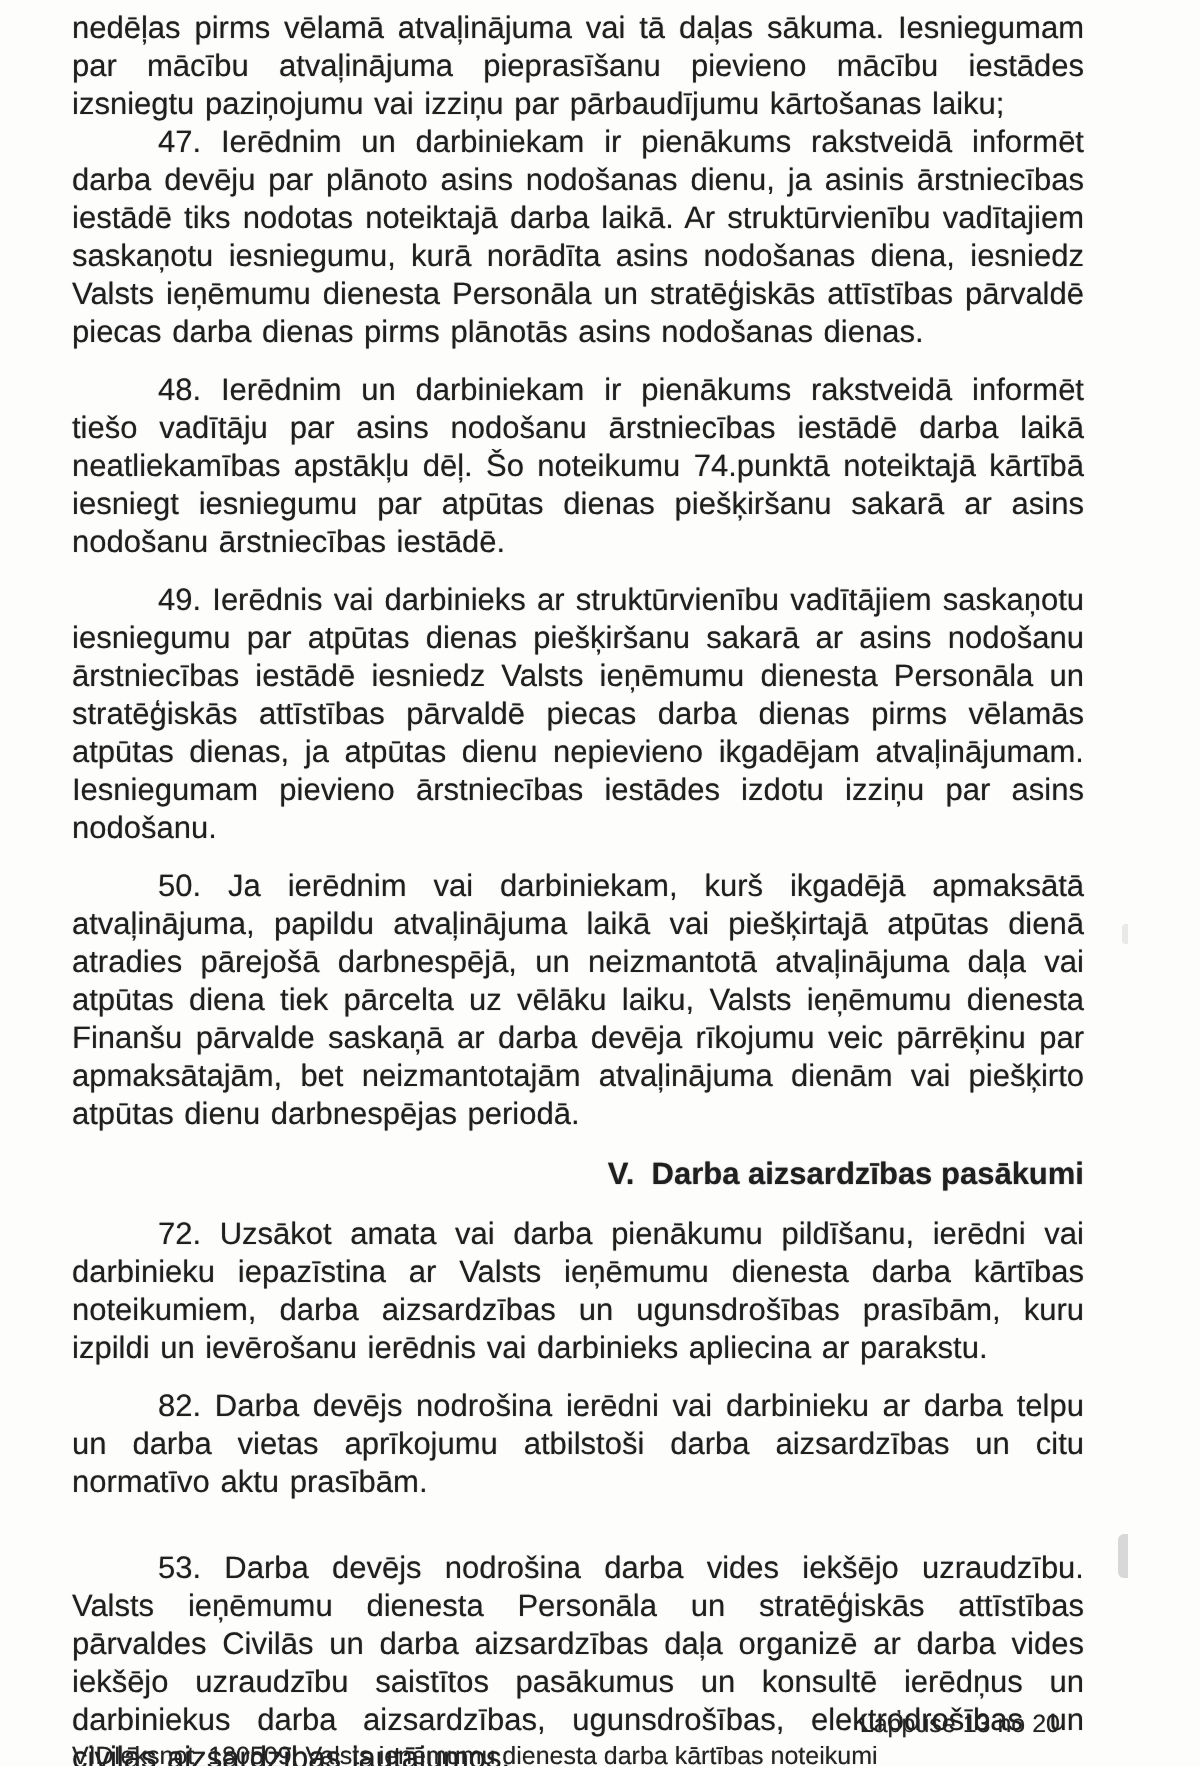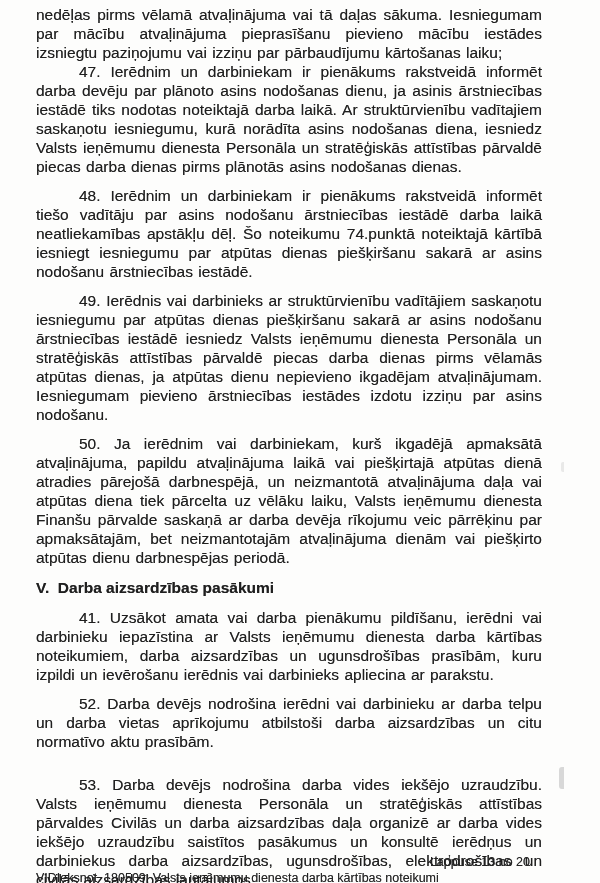--- a/index.html
+++ b/index.html
@@ -38,21 +38,21 @@
   }
   .para.last {
     margin-bottom: 0;
     margin-top: 24px;
   }
   .heading {
     margin: 11px 0 11px 0;
     font-size: 15.5px;
     line-height: 19px;
     font-weight: bold;
-    text-align: left;
+    text-align: right;
     text-indent: 0;
     text-shadow: 0 0 0.6px rgba(20,20,20,0.6);
   }
   .footer {
     position: absolute;
     left: 36px;
     right: 30px;
     top: 855px;
     font-size: 12.5px;
     line-height: 15px;
@@ -109,23 +109,23 @@
   <p class="para">47. Ierēdnim un darbiniekam ir pienākums rakstveidā informēt darba devēju par plānoto asins nodošanas dienu, ja asinis ārstniecības iestādē tiks nodotas noteiktajā darba laikā. Ar struktūrvienību vadītajiem saskaņotu iesniegumu, kurā norādīta asins nodošanas diena, iesniedz Valsts ieņēmumu dienesta Personāla un stratēģiskās attīstības pārvaldē piecas darba dienas pirms plānotās asins nodošanas dienas.</p>
 
   <p class="para">48. Ierēdnim un darbiniekam ir pienākums rakstveidā informēt tiešo vadītāju par asins nodošanu ārstniecības iestādē darba laikā neatliekamības apstākļu dēļ. Šo noteikumu 74.punktā noteiktajā kārtībā iesniegt iesniegumu par atpūtas dienas piešķiršanu sakarā ar asins nodošanu ārstniecības iestādē.</p>
 
   <p class="para">49. Ierēdnis vai darbinieks ar struktūrvienību vadītājiem saskaņotu iesniegumu par atpūtas dienas piešķiršanu sakarā ar asins nodošanu ārstniecības iestādē iesniedz Valsts ieņēmumu dienesta Personāla un stratēģiskās attīstības pārvaldē piecas darba dienas pirms vēlamās atpūtas dienas, ja atpūtas dienu nepievieno ikgadējam atvaļinājumam. Iesniegumam pievieno ārstniecības iestādes izdotu izziņu par asins nodošanu.</p>
 
   <p class="para">50. Ja ierēdnim vai darbiniekam, kurš ikgadējā apmaksātā atvaļinājuma, papildu atvaļinājuma laikā vai piešķirtajā atpūtas dienā atradies pārejošā darbnespējā, un neizmantotā atvaļinājuma daļa vai atpūtas diena tiek pārcelta uz vēlāku laiku, Valsts ieņēmumu dienesta Finanšu pārvalde saskaņā ar darba devēja rīkojumu veic pārrēķinu par apmaksātajām, bet neizmantotajām atvaļinājuma dienām vai piešķirto atpūtas dienu darbnespējas periodā.</p>
 
   <h2 class="heading">V.&nbsp; Darba aizsardzības pasākumi</h2>
 
-  <p class="para">41. Uzsākot amata vai darba pienākumu pildīšanu, ierēdni vai darbinieku iepazīstina ar Valsts ieņēmumu dienesta darba kārtības noteikumiem, darba aizsardzības un ugunsdrošības prasībām, kuru izpildi un ievērošanu ierēdnis vai darbinieks apliecina ar parakstu.</p>
+  <p class="para">72. Uzsākot amata vai darba pienākumu pildīšanu, ierēdni vai darbinieku iepazīstina ar Valsts ieņēmumu dienesta darba kārtības noteikumiem, darba aizsardzības un ugunsdrošības prasībām, kuru izpildi un ievērošanu ierēdnis vai darbinieks apliecina ar parakstu.</p>
 
-  <p class="para">52. Darba devējs nodrošina ierēdni vai darbinieku ar darba telpu un darba vietas aprīkojumu atbilstoši darba aizsardzības un citu normatīvo aktu prasībām.</p>
+  <p class="para">82. Darba devējs nodrošina ierēdni vai darbinieku ar darba telpu un darba vietas aprīkojumu atbilstoši darba aizsardzības un citu normatīvo aktu prasībām.</p>
 
   <p class="para last">53. Darba devējs nodrošina darba vides iekšējo uzraudzību. Valsts ieņēmumu dienesta Personāla un stratēģiskās attīstības pārvaldes Civilās un darba aizsardzības daļa organizē ar darba vides iekšējo uzraudzību saistītos pasākumus un konsultē ierēdņus un darbiniekus darba aizsardzības, ugunsdrošības, elektrodrošības un civilās aizsardzības jautājumos.</p>
 
   <div class="footer">
     <span class="doc-id">VIDIeksnot_180509: Valsts ieņēmumu dienesta darba kārtības noteikumi</span>
     <span class="mark">’</span>
     <span class="pageno">Lappuse 13 no 20</span>
   </div>
 
   <div class="smudge-1"></div>

